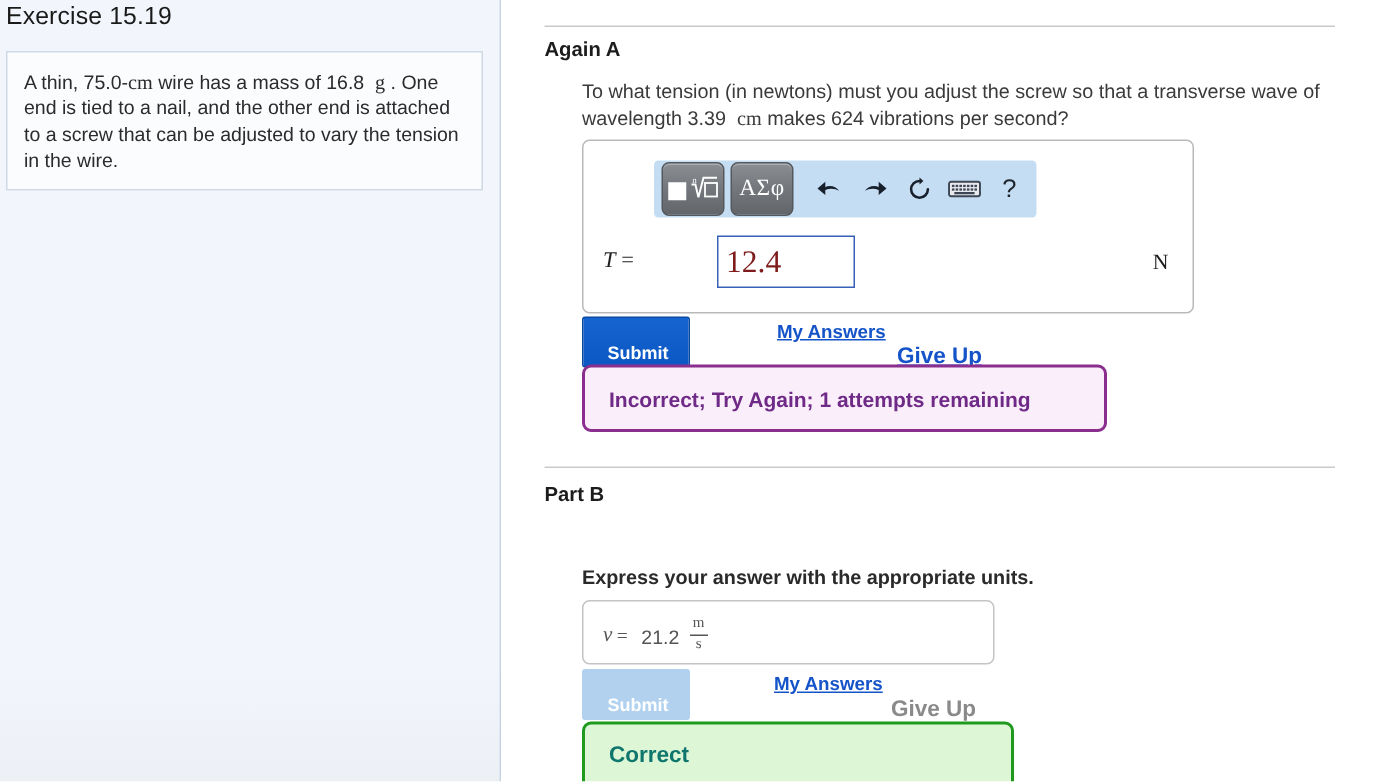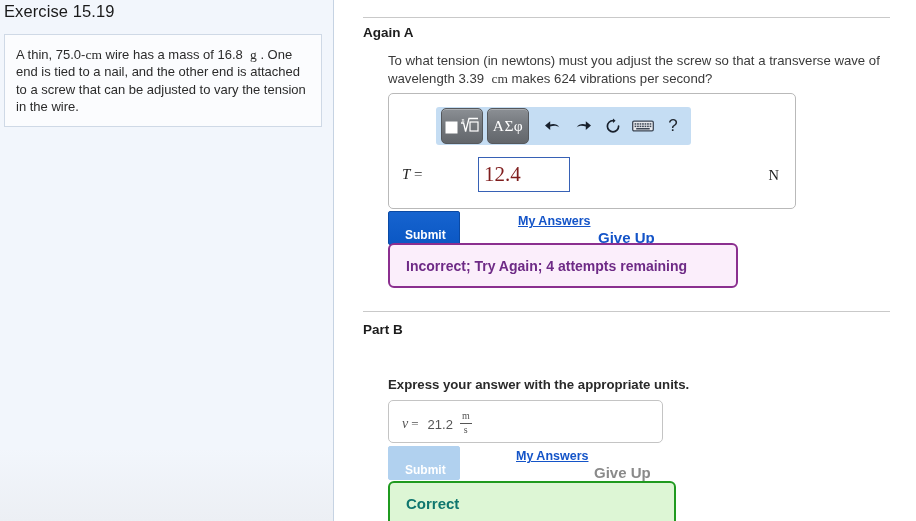--- a/index.html
+++ b/index.html
@@ -387,21 +387,21 @@
       </div>
     </div>
 
     <div class="submit-row" style="top:211px;">
       <button class="btn-submit">Submit</button>
       <div class="link-myanswers" style="left:130px;">My Answers</div>
       <div class="link-giveup" style="left:210px;">Give Up</div>
     </div>
 
     <div id="feedback-incorrect" style="left:54px; top:243px;">
-      <span>Incorrect; Try Again; 4 attempts remaining</span>
+      <span>Incorrect; Try Again; 1 attempts remaining</span>
     </div>
 
     <div class="part-rule" style="top:311px;"></div>
     <div class="part-label" style="top:322px;">Part B</div>
     <div class="part-instruction" style="top:377px;">Express your answer with the appropriate units.</div>
 
     <div id="answer-box-b" style="left:54px; top:400px;">
       <div id="answer-b-content">
         <span id="var-label-b">v</span>
         <span id="eq-b">=</span>

